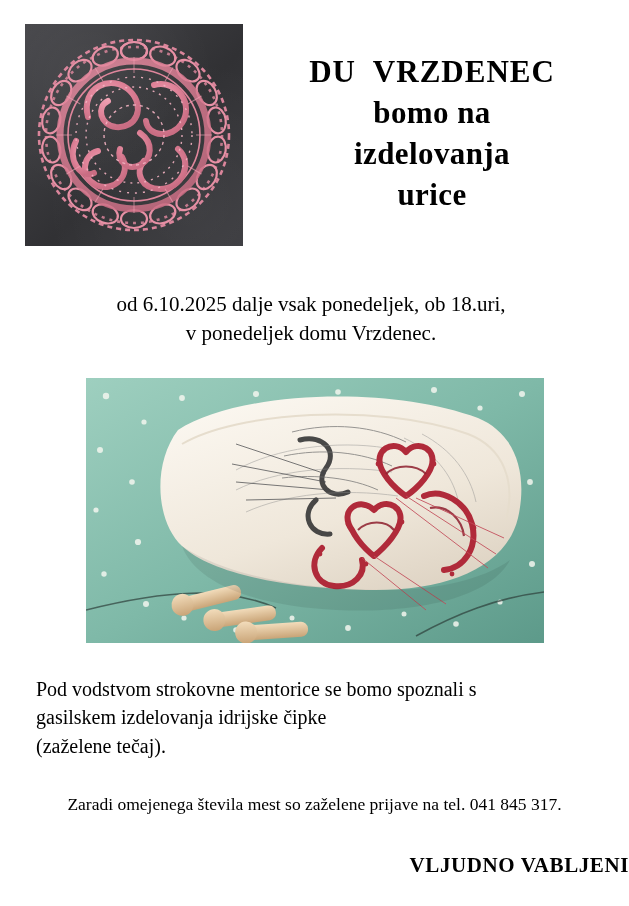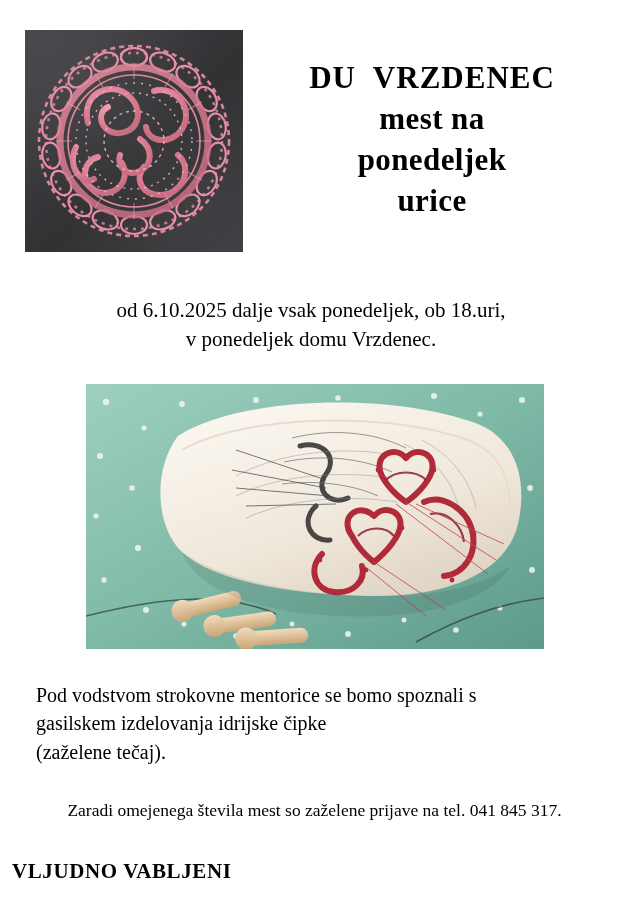--- a/index.html
+++ b/index.html
@@ -22,21 +22,21 @@
     height: 906px;
     box-sizing: border-box;
     padding: 0;
   }
 
   
   .header {
     display: flex;
     flex-direction: row;
     align-items: flex-start;
-    padding: 30px 0 0 0;
+    padding: 24px 0 0 0;
   }
 
   .doily-photo {
     width: 218px;
     height: 222px;
     margin-left: 25px;
     background: #3a3a3c;
     position: relative;
     overflow: hidden;
     flex: 0 0 auto;
@@ -103,26 +103,25 @@
     padding: 0 36px;
   }
   .note-text {
     text-align: center;
     font-size: 17.5px;
     line-height: 1.4;
     margin-top: 32px;
     padding: 0 40px;
   }
   .closing {
-    text-align: left;
+    text-align: right;
     font-size: 21px;
     font-weight: bold;
     letter-spacing: 0.6px;
     margin-top: 36px;
-    padding-left: 12px;
   }
 </style>
 </head>
 <body>
 
 <div class="poster">
 
   <div class="header">
 
     <div class="doily-photo">
@@ -201,22 +200,22 @@
               <line x1="0" y1="-62" x2="0" y2="-78" transform="rotate(300)"></line>
               <line x1="0" y1="-62" x2="0" y2="-78" transform="rotate(330)"></line>
             </g>
           </g>
         </g>
       </svg>
     </div>
 
     <div class="title-block">
       <div class="title-line first">DU  VRZDENEC</div>
-      <div class="title-line">mest na</div>
-      <div class="title-line">ponedeljek</div>
+      <div class="title-line">bomo na</div>
+      <div class="title-line">izdelovanja</div>
       <div class="title-line">urice</div>
     </div>
   </div>
 
   <div class="intro">
     <div>od 6.10.2025 dalje vsak ponedeljek, ob 18.uri,</div>
     <div>v ponedeljek domu Vrzdenec.</div>
   </div>
 
   <div class="lace-photo-wrap">

